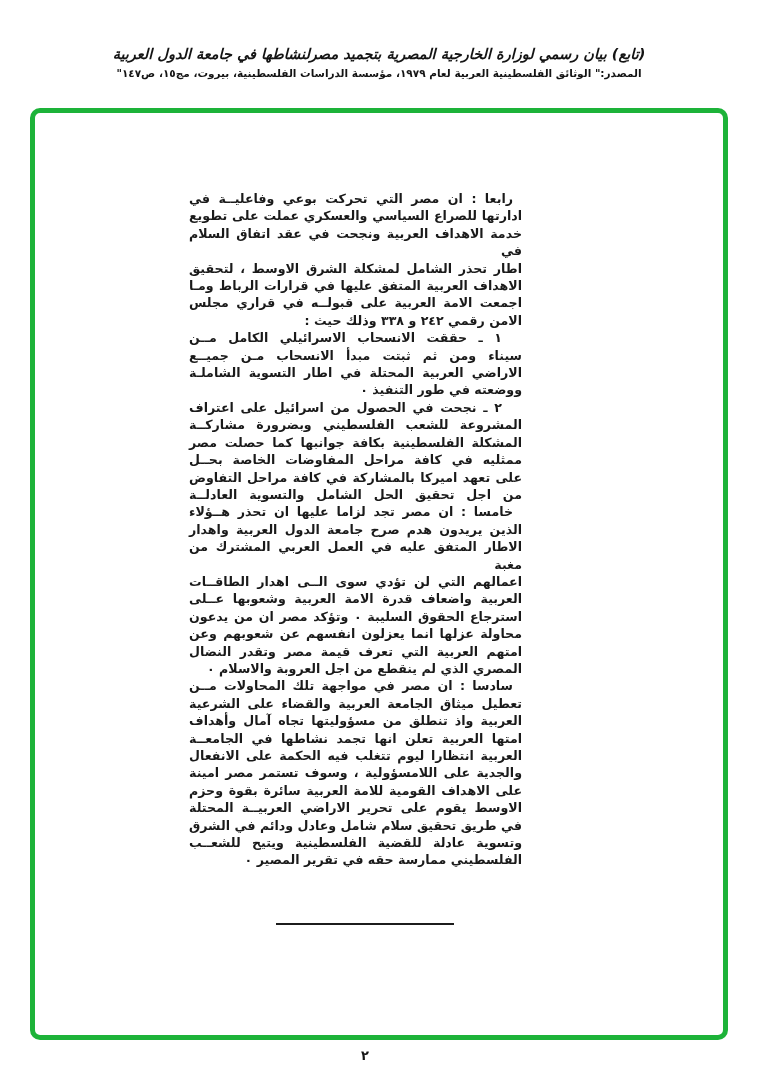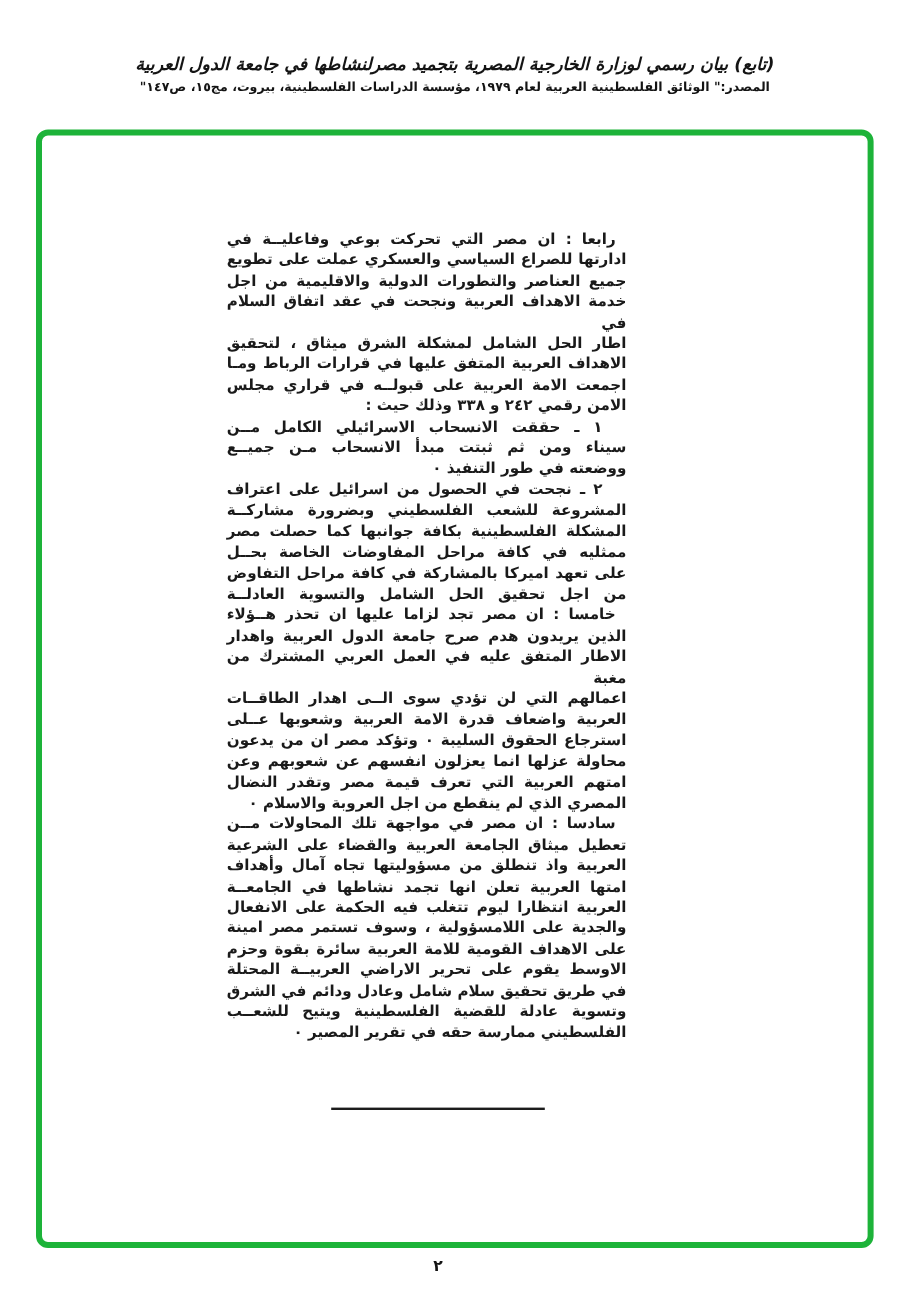--- a/index.html
+++ b/index.html
@@ -82,30 +82,30 @@
   <div class="doc-title">(تابع) بيان رسمي لوزارة الخارجية المصرية بتجميد مصرلنشاطها في جامعة الدول العربية</div>
   <div class="doc-source">المصدر:" الوثائق الفلسطينية العربية لعام ١٩٧٩، مؤسسة الدراسات الفلسطينية، بيروت، مج١٥، ص١٤٧"</div>
 </div>
 
 <div class="highlight-box"></div>
 
 <div class="document-body">
     <div class="paragraph">
       <div class="line first section">رابعا : ان مصر التي تحركت بوعي وفاعليــة في</div>
       <div class="line">ادارتها للصراع السياسي والعسكري عملت على تطويع</div>
-      <div class="line">جميع العناصر والتطورات الدولية والاقليمية من اجل</div>
       <div class="line">خدمة الاهداف العربية ونجحت في عقد اتفاق السلام في</div>
-      <div class="line">اطار الحل الشامل لمشكلة الشرق ميثاق ، لتحقيق</div>
+      <div class="line">اطار تحذر الشامل لمشكلة الشرق الاوسط ، لتحقيق</div>
       <div class="line">الاهداف العربية المتفق عليها في قرارات الرباط ومـا</div>
       <div class="line">اجمعت الامة العربية على قبولــه في قراري مجلس</div>
       <div class="line last">الامن رقمي ٢٤٢ و ٣٣٨ وذلك حيث :</div>
     </div>
     <div class="paragraph">
       <div class="line first item">١ ـ حققت الانسحاب الاسرائيلي الكامل مــن</div>
       <div class="line">سيناء ومن ثم ثبتت مبدأ الانسحاب مـن جميــع</div>
+      <div class="line">الاراضي العربية المحتلة في اطار التسوية الشاملـة</div>
       <div class="line last">ووضعته في طور التنفيذ ٠</div>
     </div>
     <div class="paragraph">
       <div class="line first item">٢ ـ نجحت في الحصول من اسرائيل على اعتراف</div>
       <div class="line">المشروعة للشعب الفلسطيني وبضرورة مشاركــة</div>
       <div class="line">المشكلة الفلسطينية بكافة جوانبها كما حصلت مصر</div>
       <div class="line">ممثليه في كافة مراحل المفاوضات الخاصة بحــل</div>
       <div class="line">على تعهد اميركا بالمشاركة في كافة مراحل التفاوض</div>
       <div class="line">من اجل تحقيق الحل الشامل والتسوية العادلــة</div>
     </div>

